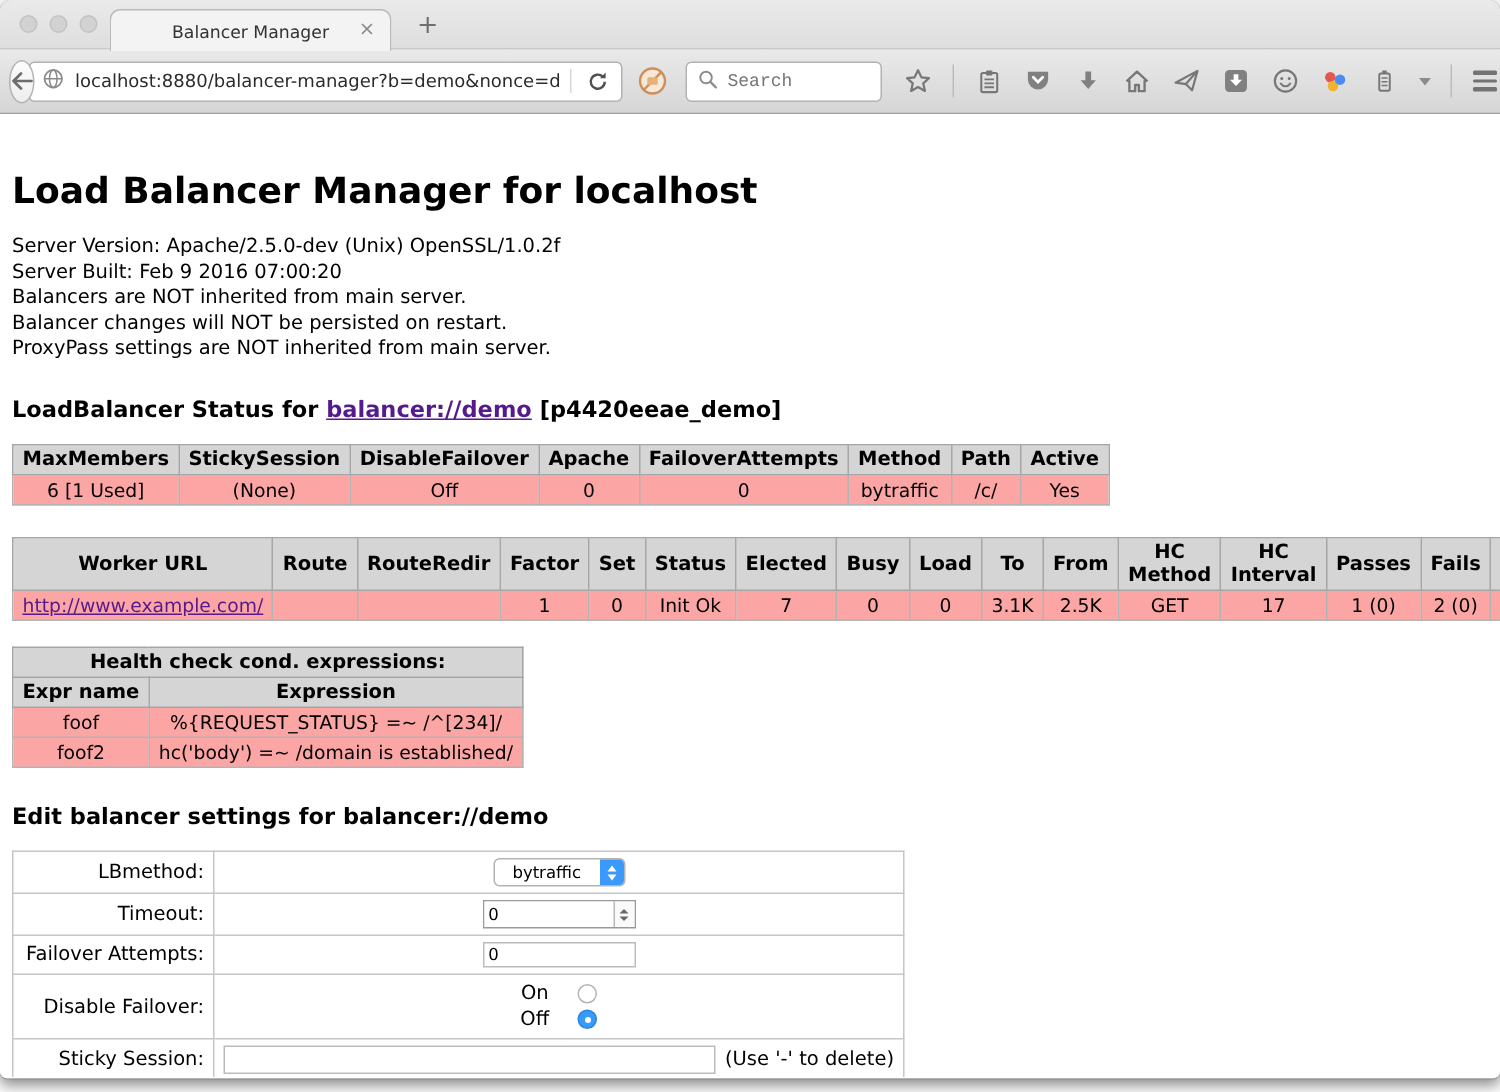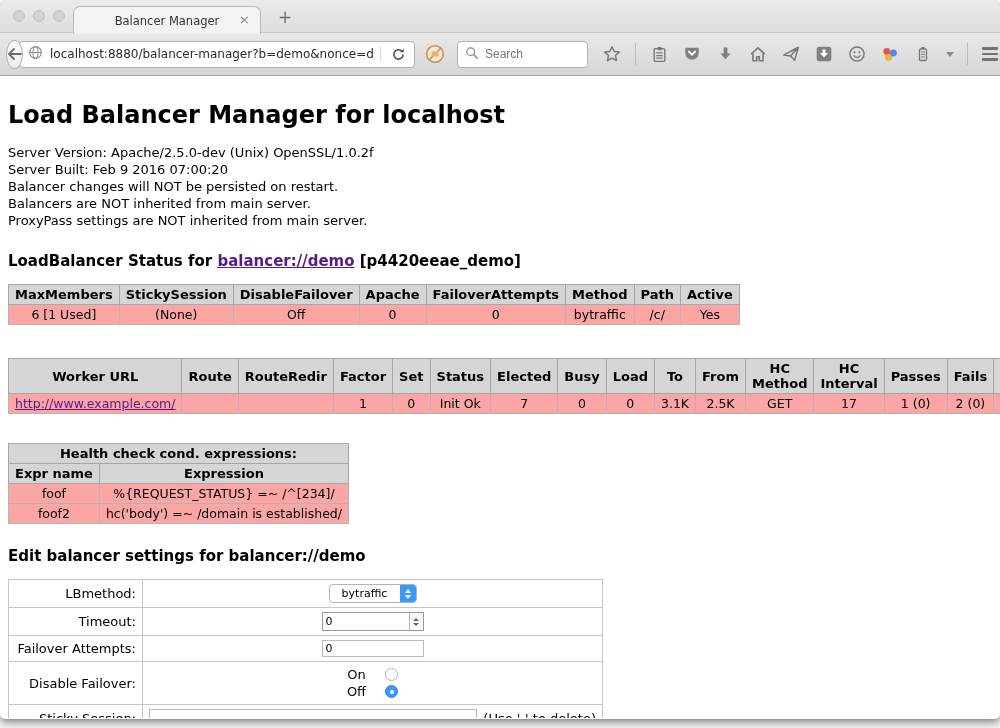--- a/index.html
+++ b/index.html
@@ -24,37 +24,37 @@
   .backbtn { width:29px; height:29px; border-radius:50%; background:linear-gradient(#fdfdfd,#ededed);
              border:1px solid #b2b2b2; display:flex; align-items:center; justify-content:center; z-index:2; }
   .urlbar { margin-left:-4px; width:396px; height:27px; background:#fff; border:1px solid #b2b2b2; border-radius:4px;
             display:flex; align-items:center; padding:0 6px 0 8px; gap:7px; }
   .url-text { flex:1; font-size:12px; color:#2b2b2b; white-space:nowrap; overflow:hidden; }
   .vsep { width:1px; height:16px; background:#d8d8d8; }
   .blockbtn { margin-left:10px; }
   .searchbar { margin-left:12px; width:140px; height:27px; background:#fff; border:1px solid #b2b2b2; border-radius:4px;
                display:flex; align-items:center; padding:0 7px; gap:6px; }
   .searchbar input { border:none; outline:none; width:95px; font-size:12px; color:#333; background:transparent;
-                     font-family:Liberation Sans, sans-serif; }
+                     font-family:Liberation Mono, monospace; }
   .iconstrip { display:flex; align-items:center; gap:13px; margin-left:14px; flex:1; }
   .iconbtn { display:flex; align-items:center; justify-content:center; width:20px; height:20px; }
   .toolsep { width:1px; height:22px; background:#bcbcbc; }
   .caret-down { width:0; height:0; border-left:4px solid transparent; border-right:4px solid transparent; border-top:5px solid #8b8b8b; }
   .right-group { margin-left:auto; display:flex; align-items:center; gap:14px; }
   .hamburger { display:flex; flex-direction:column; gap:3px; }
   .hamburger i { width:16px; height:2.5px; background:#737373; border-radius:1px; }
 
   
-  .content { background:#fff; padding:0 8px; height:642px; overflow:hidden; color:#000; }
+  .content { background:#fff; padding:12px 8px; height:642px; overflow:hidden; color:#000; }
   h1 { font-size:24px; font-weight:bold; padding-top:25px; margin-bottom:15px; letter-spacing:0; }
   .info p { font-size:13px; line-height:17px; }
   h3 { font-size:15px; font-weight:bold; margin-top:23px; margin-bottom:14px; }
   h3 a { color:#551a8b; }
   table { border-collapse:collapse; font-size:12.5px; }
-  table.data { border:1px solid #8e8e8e; margin-bottom:20px; }
+  table.data { border:1px solid #8e8e8e; margin-bottom:8px; }
   table.data th { background:#d5d5d5; font-weight:bold; border:1px solid #a6a6a6; padding:2px 6px; text-align:center; font-size:13px; }
   table.data td { border:1px solid #b3b3b3; background:#fca5a5; padding:2px 6px; text-align:center; }
   td.left, th.left { text-align:left; }
   a.worker-link { color:#551a8b; }
   .tbl-gap { height:13px; }
 
   
   table.form { border:1px solid #9b9b9b; width:595px; margin-top:2px; }
   table.form td { border:1px solid #c6c6c6; padding:4px 6px; font-size:13px; }
   td.flabel { width:134px; text-align:right; }
@@ -212,22 +212,22 @@
       </div>
     </div>
   </div>
 
   <div class="content">
     <h1>Load Balancer Manager for localhost</h1>
 
     <div class="info">
       <p>Server Version: Apache/2.5.0-dev (Unix) OpenSSL/1.0.2f</p>
       <p>Server Built: Feb 9 2016 07:00:20</p>
+      <p>Balancers are NOT inherited from main server.</p>
       <p>Balancer changes will NOT be persisted on restart.</p>
-      <p>Balancers are NOT inherited from main server.</p>
       <p>ProxyPass settings are NOT inherited from main server.</p>
     </div>
 
     <h3><span>LoadBalancer Status for </span><a href="#">balancer://demo</a><span> [p4420eeae_demo]</span></h3>
 
     <table class="data">
       <tbody>
           <tr>
         <th>MaxMembers</th>
         <th>StickySession</th>

